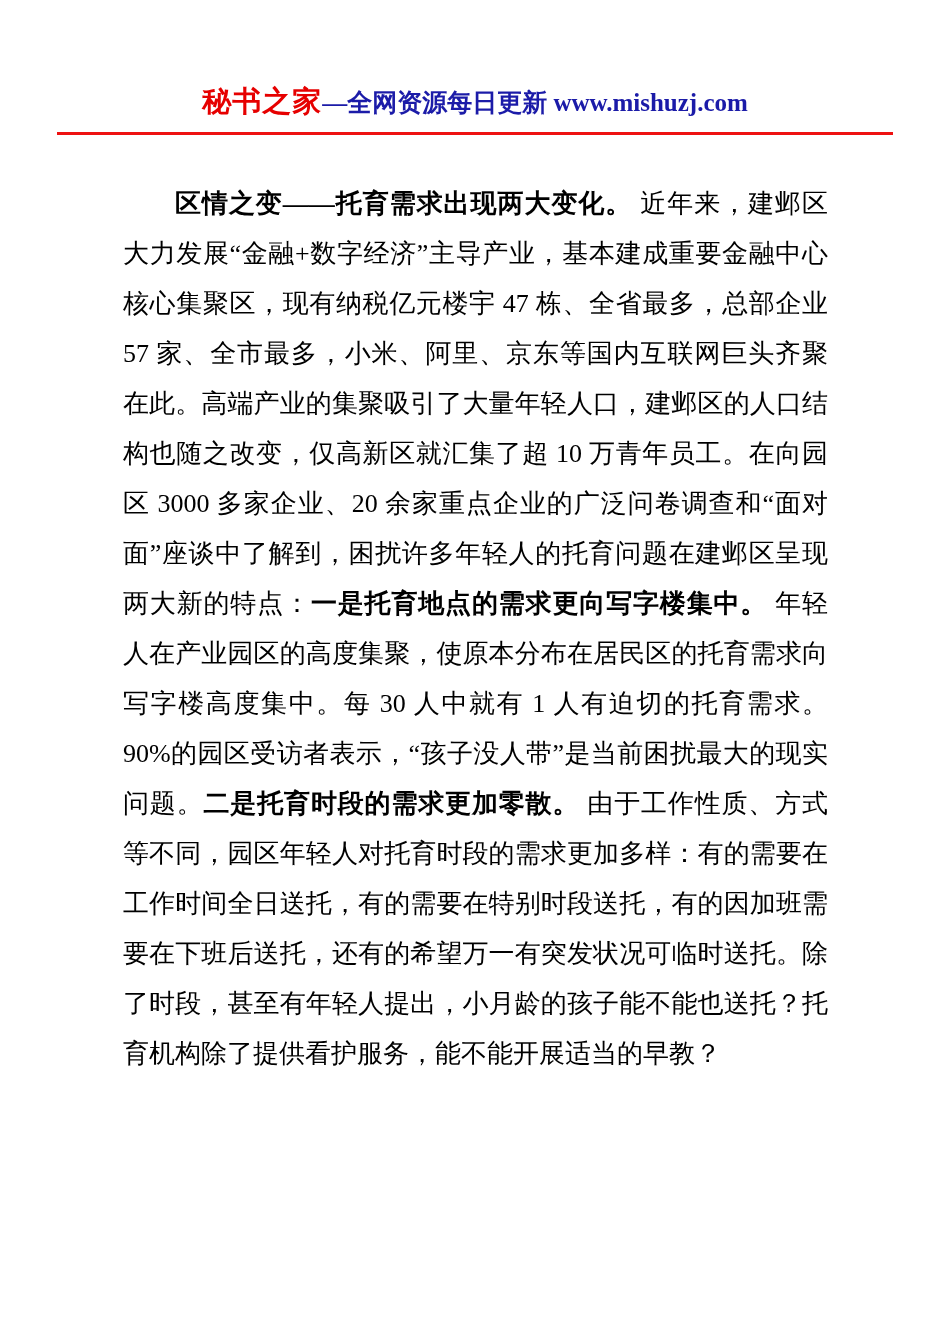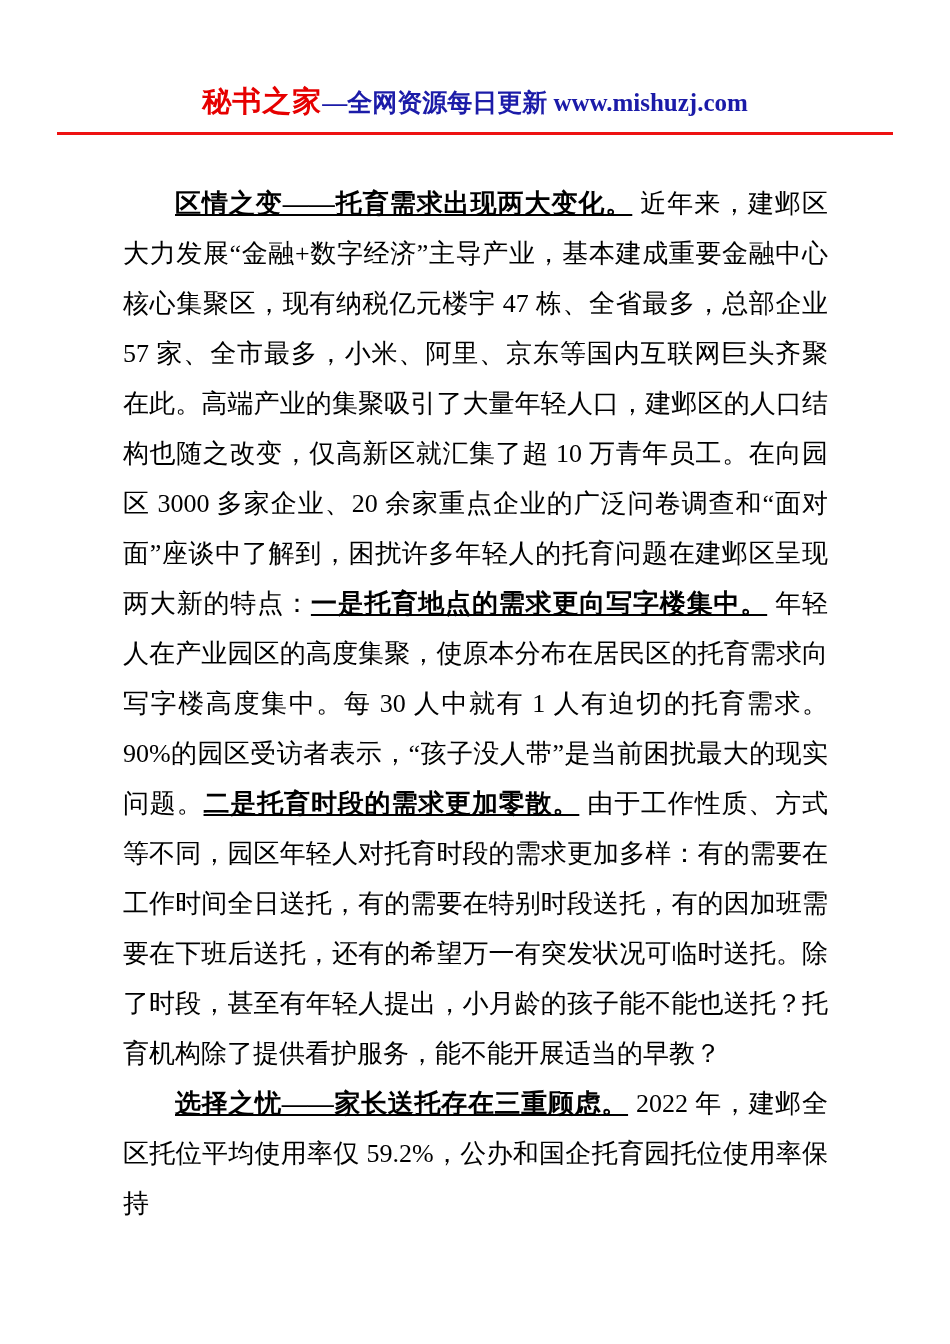--- a/index.html
+++ b/index.html
@@ -26,28 +26,27 @@
   .brand   { color: #e60000; font-weight: 700; font-size: 29px; letter-spacing: 1px; }
   .tagline { color: #1b1ba8; font-weight: 700; font-size: 25px; }
   .site-url{ color: #1b1ba8; font-weight: 700; font-size: 25px; }
   .doc-body {
     margin: 44px 122px 0 123px;
     font-size: 26px;
     line-height: 50px;
     text-align: justify;
   }
   .para { margin: 0; padding: 0; text-indent: 2em; }
-  .bold-run { font-weight: 700; text-decoration: underline; }
+  .bold-run { font-weight: 700; }
   .text-run { font-weight: 400; margin-left: 8px; }
 </style>
 </head>
 <body>
 
 <div class="page">
 
   <div class="doc-header"><span class="brand">秘书之家</span><span class="tagline">—全网资源每日更新 </span><span class="site-url">www.mishuzj.com</span></div>
 
   <div class="doc-body">
     <p class="para"><b class="bold-run">区情之变——托育需求出现两大变化。</b><span class="text-run">近年来，建邺区大力发展“金融+数字经济”主导产业，基本建成重要金融中心核心集聚区，现有纳税亿元楼宇 47 栋、全省最多，总部企业 57 家、全市最多，小米、阿里、京东等国内互联网巨头齐聚在此。高端产业的集聚吸引了大量年轻人口，建邺区的人口结构也随之改变，仅高新区就汇集了超 10 万青年员工。在向园区 3000 多家企业、20 余家重点企业的广泛问卷调查和“面对面”座谈中了解到，困扰许多年轻人的托育问题在建邺区呈现两大新的特点：</span><b class="bold-run">一是托育地点的需求更向写字楼集中。</b><span class="text-run">年轻人在产业园区的高度集聚，使原本分布在居民区的托育需求向写字楼高度集中。每 30 人中就有 1 人有迫切的托育需求。90%的园区受访者表示，“孩子没人带”是当前困扰最大的现实问题。</span><b class="bold-run">二是托育时段的需求更加零散。</b><span class="text-run">由于工作性质、方式等不同，园区年轻人对托育时段的需求更加多样：有的需要在工作时间全日送托，有的需要在特别时段送托，有的因加班需要在下班后送托，还有的希望万一有突发状况可临时送托。除了时段，甚至有年轻人提出，小月龄的孩子能不能也送托？托育机构除了提供看护服务，能不能开展适当的早教？</span></p>
-    <p class="para"><b class="bold-run">选择之忧——家长送托存在三重顾虑。</b><span class="text-run">2022 年，建邺全区托位平均使用率仅 59.2%，公办和国企托育园托位使用率保持</span></p>
   </div>
 
 </div>
 
 </body></html>

